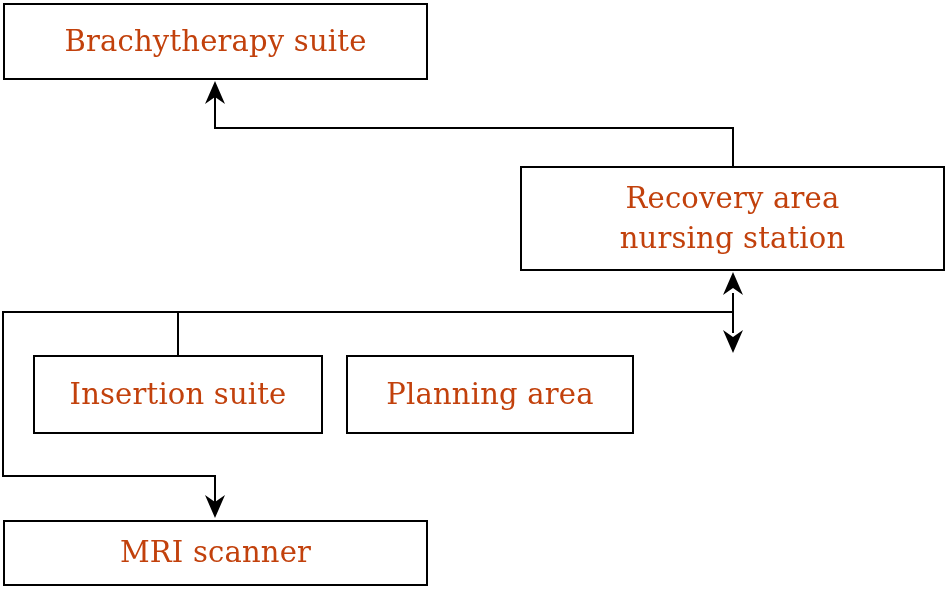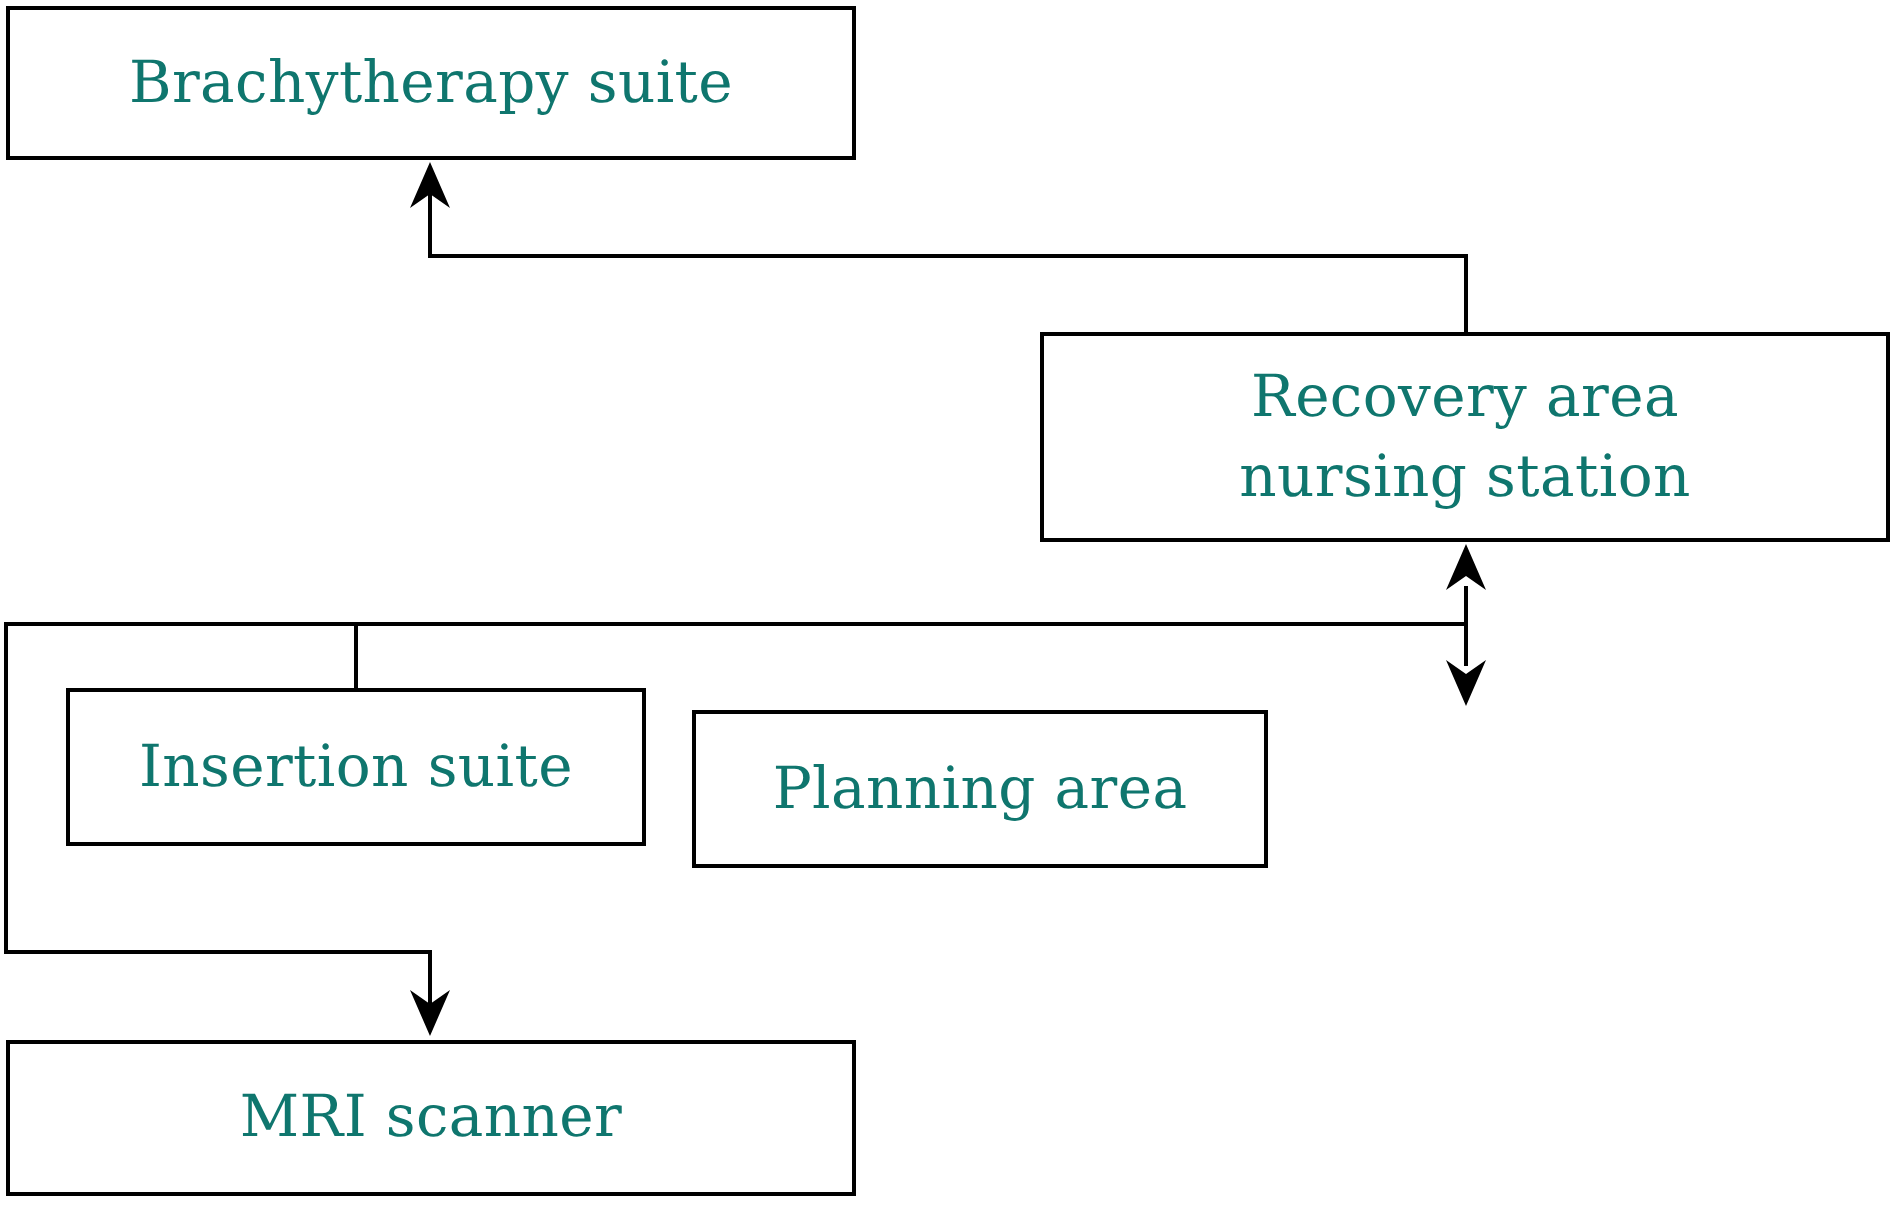--- a/index.html
+++ b/index.html
@@ -26,33 +26,33 @@
   }
   .node {
     position: absolute;
     box-sizing: border-box;
     background: #ffffff;
     border: 2px solid #000000;
     display: flex;
     align-items: center;
     justify-content: center;
     text-align: center;
-    color: #0f766e;
+    color: #c2410c;
     font-size: 29px;
     line-height: 1.35;
     z-index: 2;
     letter-spacing: 0.2px;
   }
   .node .lbl { display: block; }
   #node-brachytherapy { left: 3px;   top: 3px;   width: 425px; height: 77px; }
   #node-recovery      { left: 520px; top: 166px; width: 425px; height: 105px; }
-  #node-insertion     { left: 33px;  top: 344px; width: 290px; height: 79px; }
+  #node-insertion     { left: 33px;  top: 355px; width: 290px; height: 79px; }
   #node-planning      { left: 346px; top: 355px; width: 288px; height: 79px; text-align: right; }
   #node-ct            { left: 657px; top: 354px; width: 288px; height: 80px; }
-  #node-mri           { left: 3px;   top: 520px; width: 425px; height: 78px; }
+  #node-mri           { left: 3px;   top: 520px; width: 425px; height: 66px; }
 </style>
 </head>
 <body>
 
 <div id="stage">
 
   <svg id="wires" viewBox="0 0 947 603" xmlns="http://www.w3.org/2000/svg">
 
     <g stroke="#000000" stroke-width="2" fill="none">
       <polyline points="733,167 733,128 215,128 215,86"></polyline>

